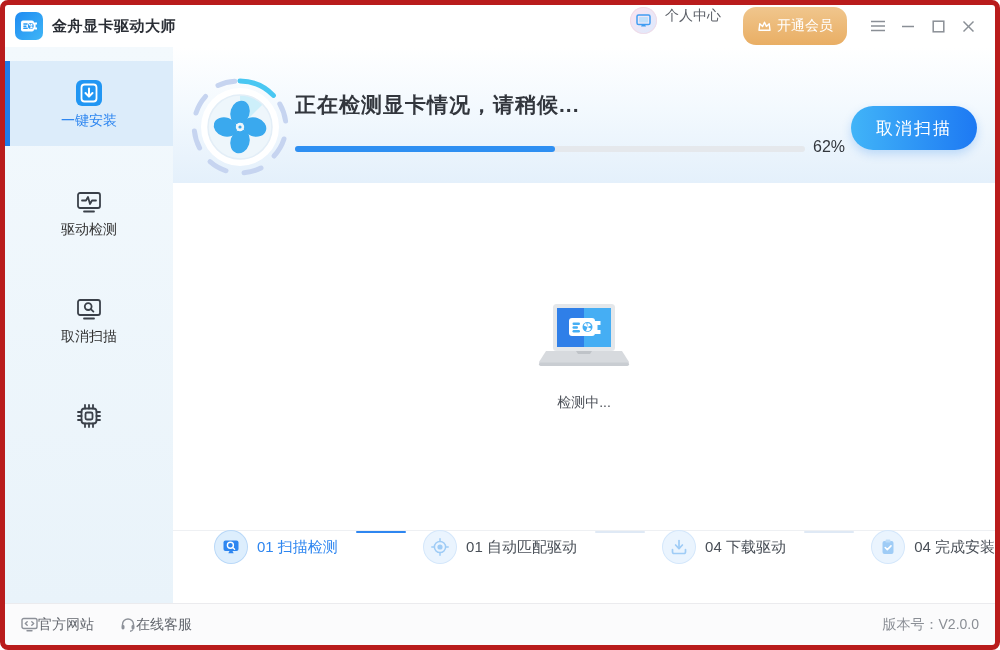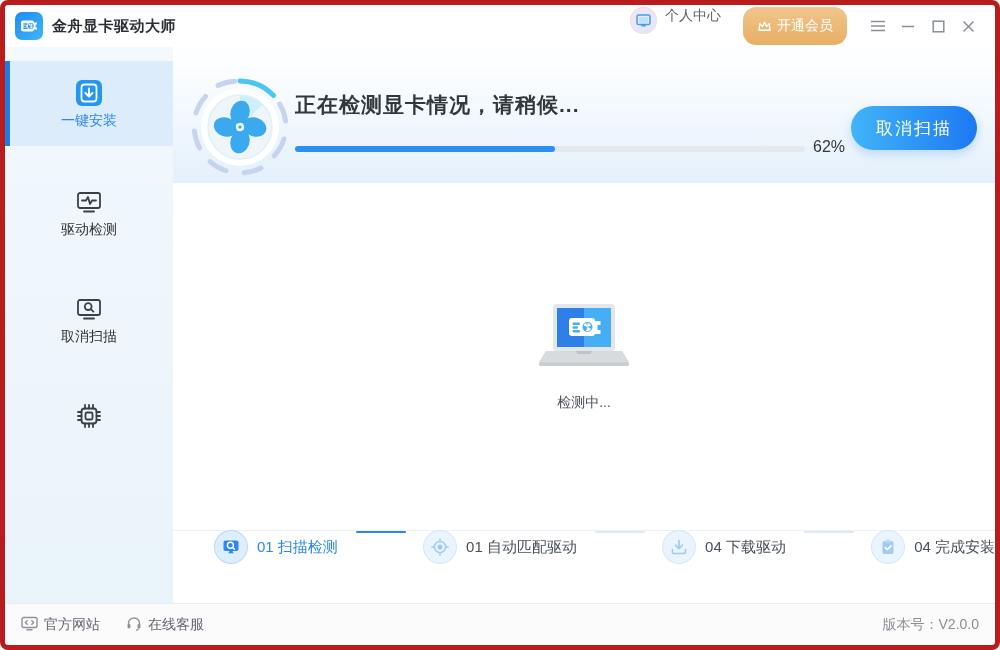--- a/index.html
+++ b/index.html
@@ -73,21 +73,21 @@
     background:#eaf4fe; box-shadow:0 0 0 1px #d4e7fb; }
   .step.active .step-icon { background:#ddeefd; box-shadow:0 0 0 1px #b9d8f8; }
   .step-text { margin-left:10px; font-size:15px; color:#4a5058; white-space:nowrap; }
   .step.active .step-text { color:#2e86f0; }
   .connector { height:2px; width:62px; margin:0 18px; background:#dfe9f5; border-radius:1px; }
   .connector.active { background:#2e86f0; }
 
   
   .footer { position:absolute; left:0; right:0; bottom:0; height:42px; background:#fbfbfc;
     border-top:1px solid #ebebee; display:flex; align-items:center; padding:0 16px; }
-  .foot-link { display:flex; align-items:flex-start; gap:6px; font-size:14px; color:#63676e; cursor:pointer; margin-right:26px; }
+  .foot-link { display:flex; align-items:center; font-size:14px; color:#63676e; cursor:pointer; margin-right:26px; }
   .version { margin-left:auto; font-size:14px; color:#8a8e95; }
 </style>
 </head>
 <body>
 
 <div class="window">
 
   <div class="titlebar">
     <div class="app-logo">
       <svg width="20" height="20" viewBox="0 0 20 20">

